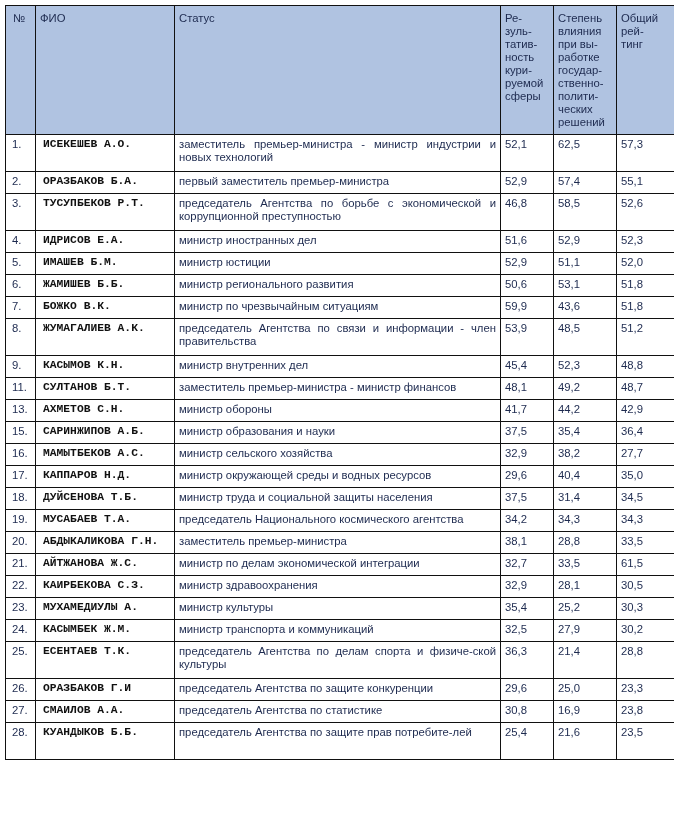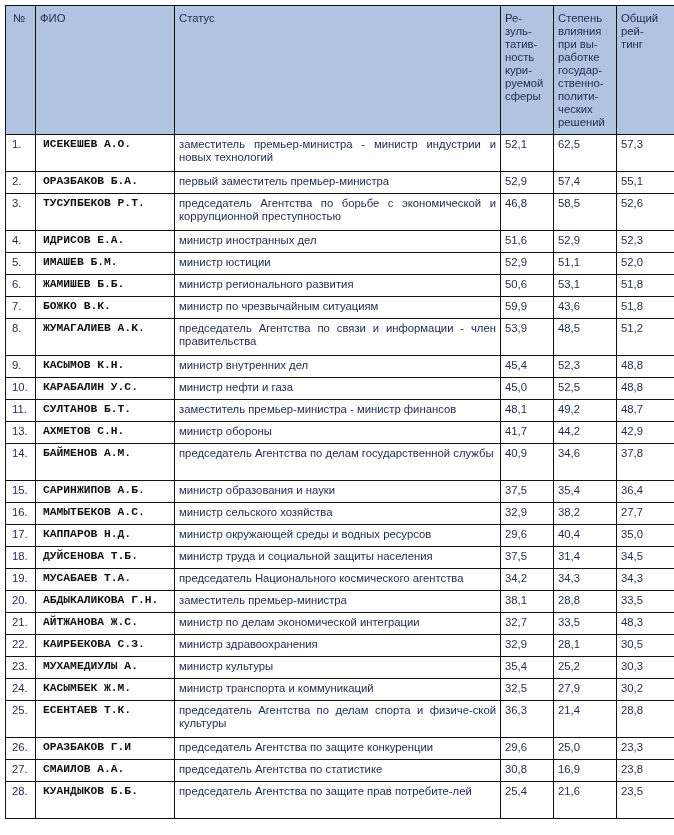--- a/index.html
+++ b/index.html
@@ -123,51 +123,35 @@
       </tr>
       <tr class="r1">
         <td class="n">9.</td>
         <td class="name">КАСЫМОВ К.Н.</td>
         <td class="status">министр внутренних дел</td>
         <td class="v">45,4</td>
         <td class="v">52,3</td>
         <td class="v">48,8</td>
       </tr>
       <tr class="r1">
-        <td class="n">10.</td>
-        <td class="name">КАРАБАЛИН У.С.</td>
-        <td class="status">министр нефти и газа</td>
-        <td class="v">45,0</td>
-        <td class="v">52,5</td>
-        <td class="v">48,8</td>
-      </tr>
-      <tr class="r1">
         <td class="n">11.</td>
         <td class="name">СУЛТАНОВ Б.Т.</td>
         <td class="status">заместитель премьер-министра - министр финансов</td>
         <td class="v">48,1</td>
         <td class="v">49,2</td>
         <td class="v">48,7</td>
       </tr>
       <tr class="r1">
         <td class="n">13.</td>
         <td class="name">АХМЕТОВ С.Н.</td>
         <td class="status">министр обороны</td>
         <td class="v">41,7</td>
         <td class="v">44,2</td>
         <td class="v">42,9</td>
       </tr>
-      <tr class="r2">
-        <td class="n">14.</td>
-        <td class="name">БАЙМЕНОВ А.М.</td>
-        <td class="status">председатель Агентства по делам государственной службы</td>
-        <td class="v">40,9</td>
-        <td class="v">34,6</td>
-        <td class="v">37,8</td>
-      </tr>
       <tr class="r1">
         <td class="n">15.</td>
         <td class="name">САРИНЖИПОВ А.Б.</td>
         <td class="status">министр образования и науки</td>
         <td class="v">37,5</td>
         <td class="v">35,4</td>
         <td class="v">36,4</td>
       </tr>
       <tr class="r1">
         <td class="n">16.</td>
@@ -208,21 +192,21 @@
         <td class="v">38,1</td>
         <td class="v">28,8</td>
         <td class="v">33,5</td>
       </tr>
       <tr class="r1">
         <td class="n">21.</td>
         <td class="name">АЙТЖАНОВА Ж.С.</td>
         <td class="status">министр по делам экономической интеграции</td>
         <td class="v">32,7</td>
         <td class="v">33,5</td>
-        <td class="v">48,3</td>
+        <td class="v">61,5</td>
       </tr>
       <tr class="r1">
         <td class="n">22.</td>
         <td class="name">КАИРБЕКОВА С.З.</td>
         <td class="status">министр здравоохранения</td>
         <td class="v">32,9</td>
         <td class="v">28,1</td>
         <td class="v">30,5</td>
       </tr>
       <tr class="r1">

